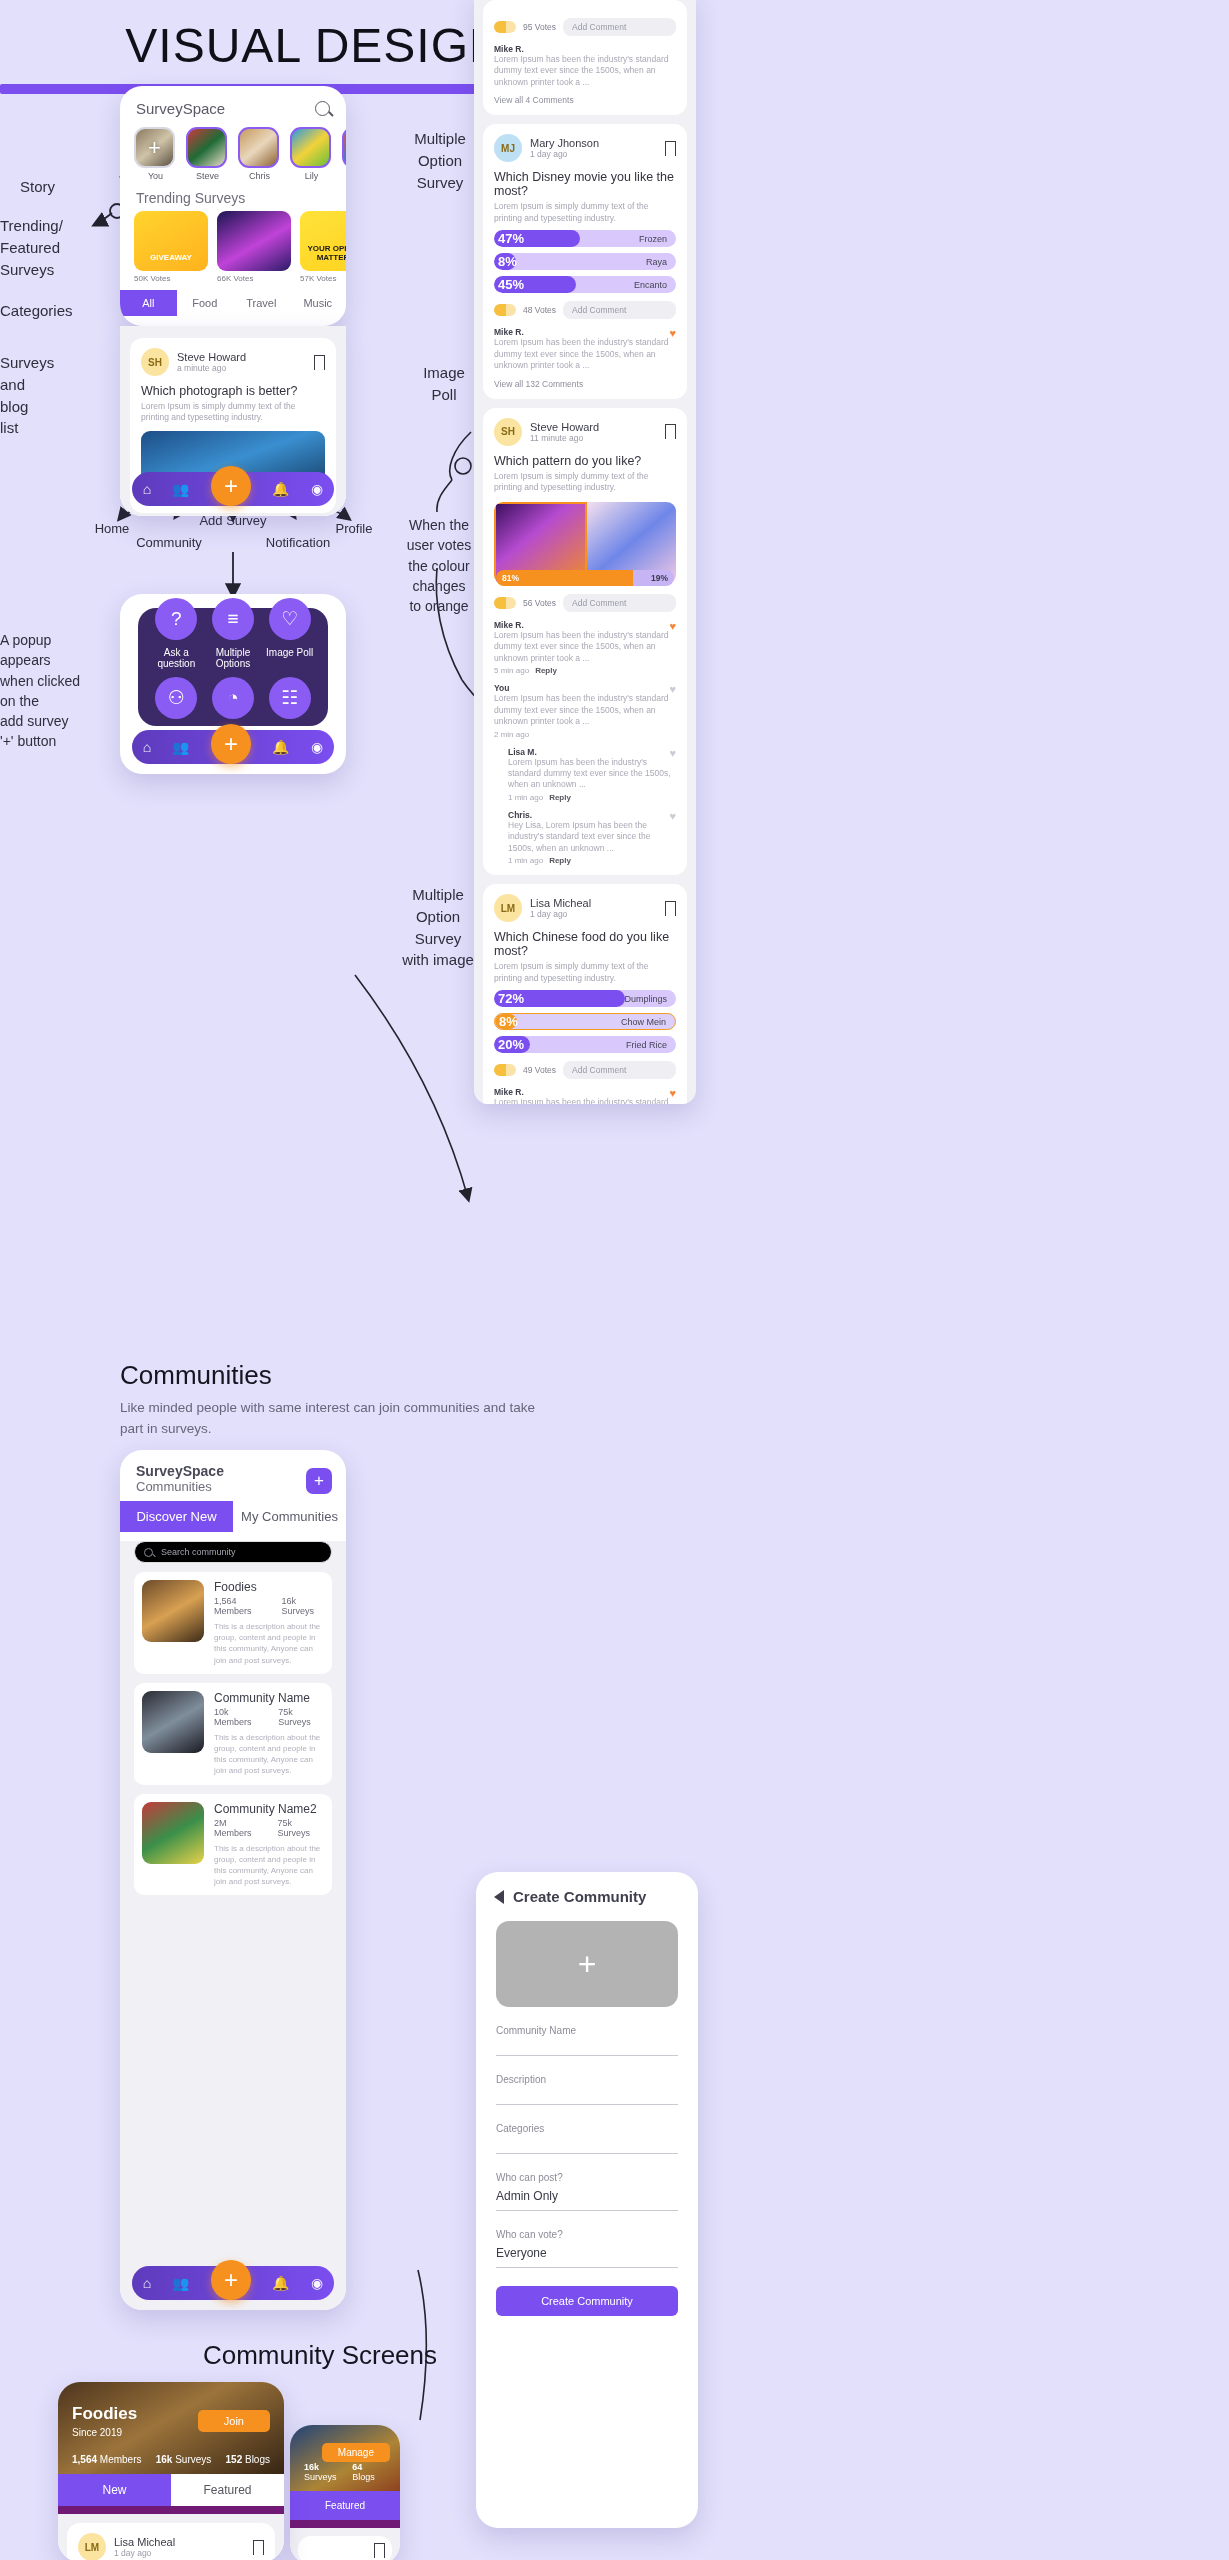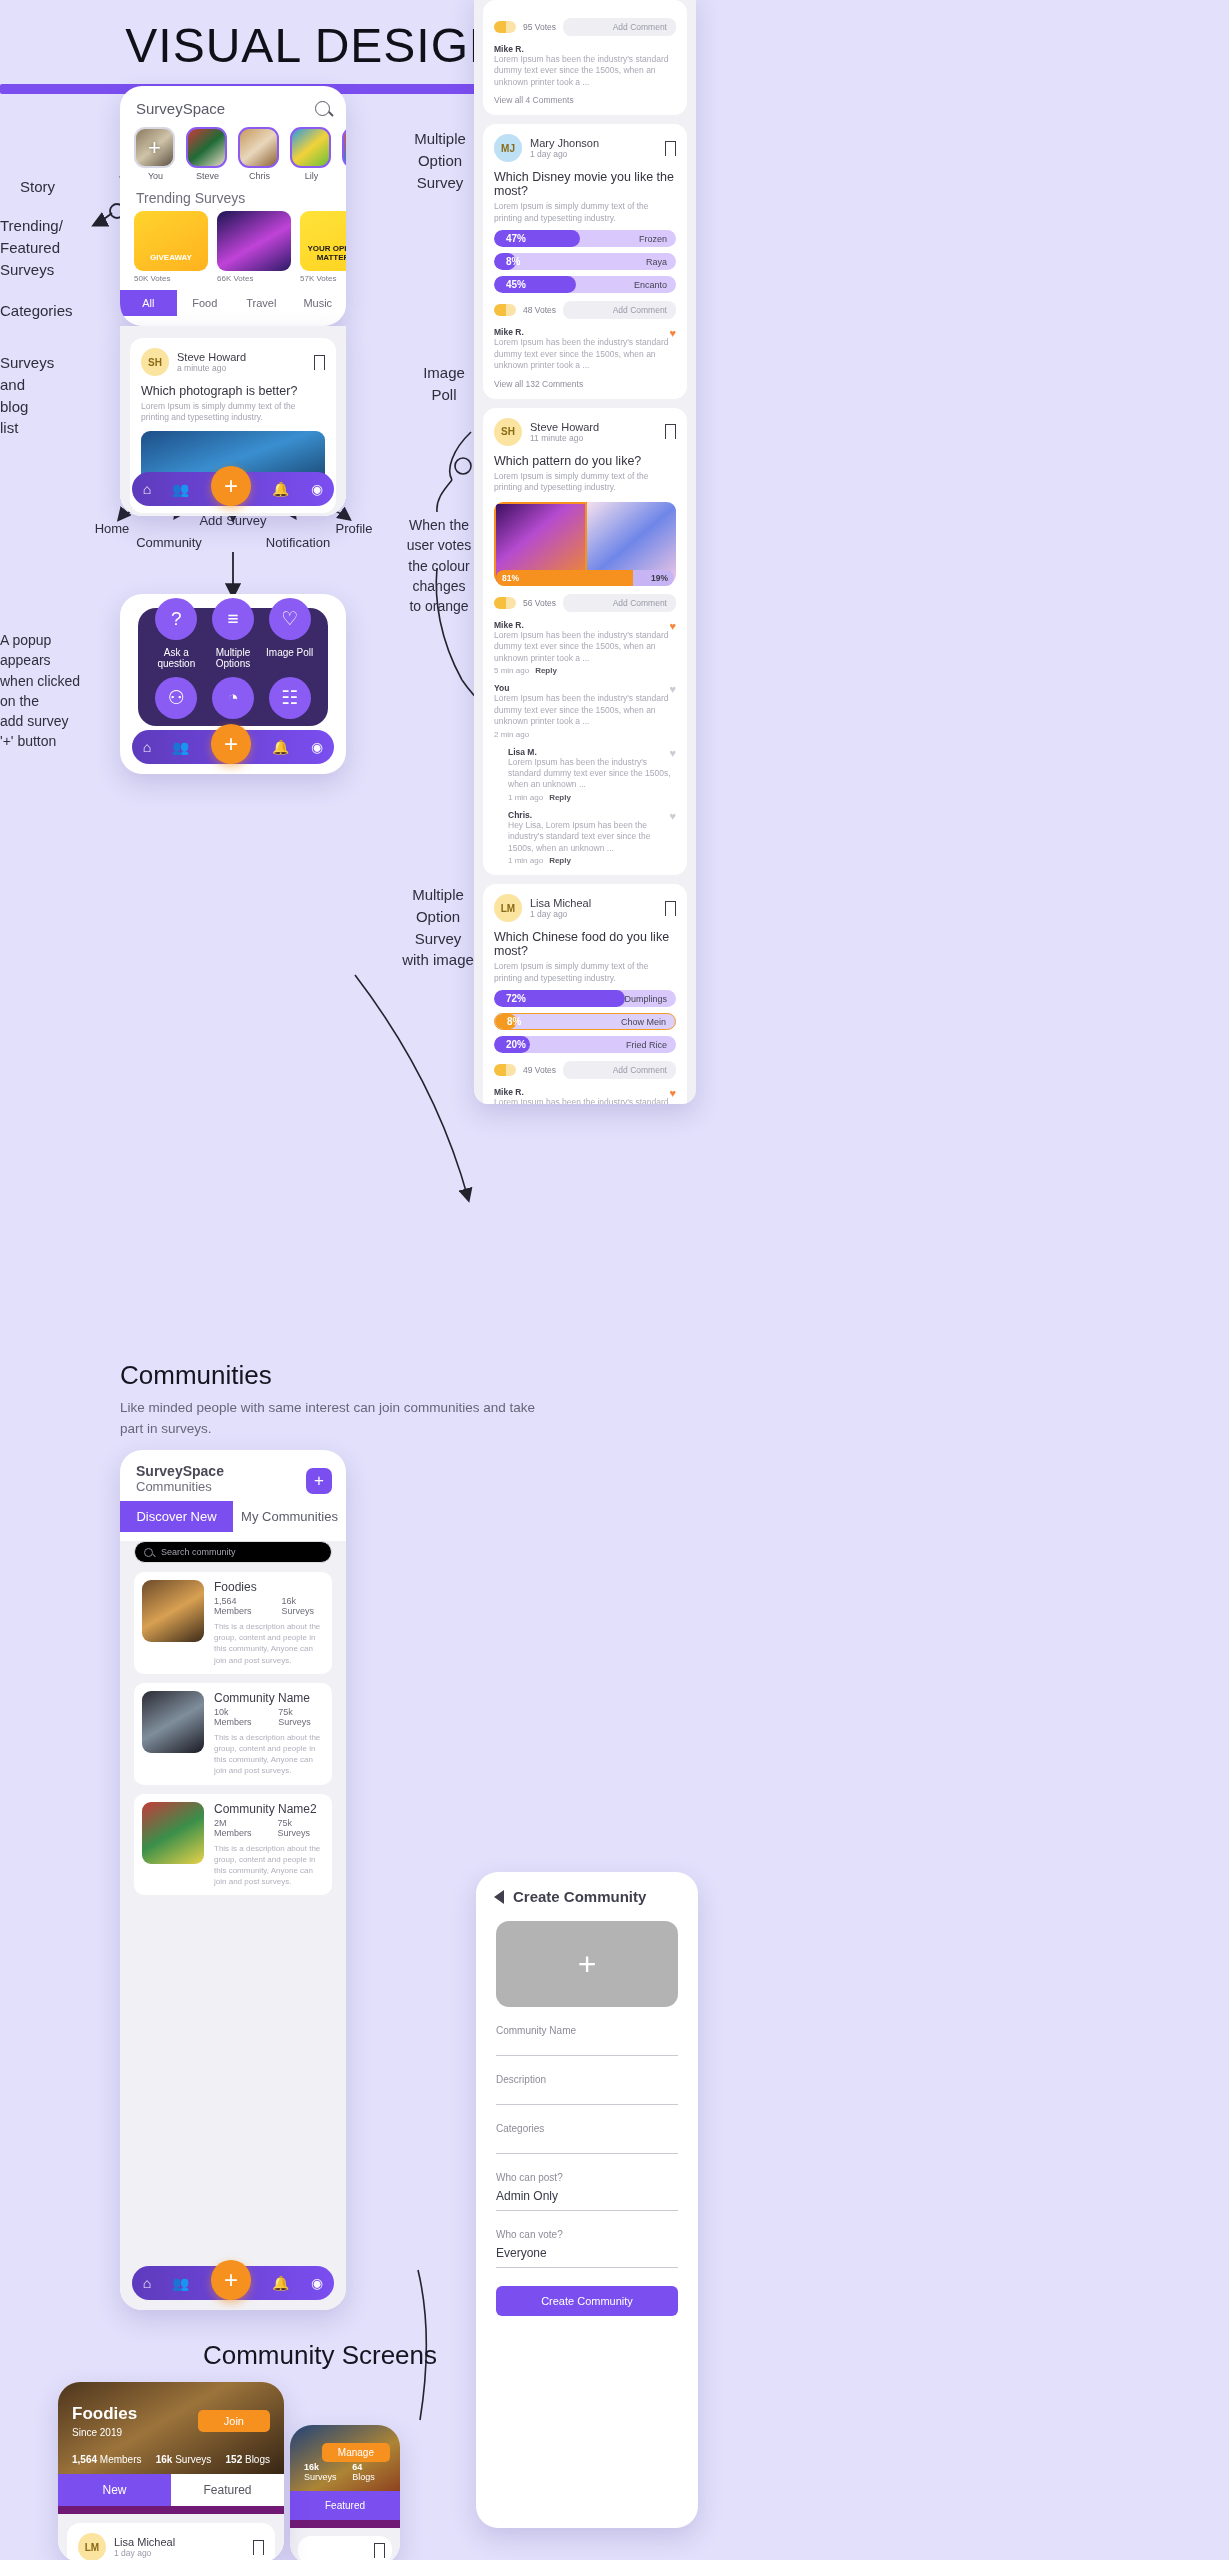--- a/index.html
+++ b/index.html
@@ -80,31 +80,31 @@
         border-bottom: none; position: relative; }
   .bk:after{ content:""; position:absolute; left:-1.4px; bottom:-6px; width:0;height:0;
         border-left:6.2px solid transparent; border-right:6.2px solid transparent;
         border-top:6px solid #fff; }
   .q { font-size: 12.5px; color: #33333f; margin-top: 8px; }
   .lorem { font-size: 8.5px; color: #a6a6b4; line-height: 1.35; margin-top: 3px; }
 
   .bar { position: relative; height: 17px; border-radius: 9px; background: #d9c8fb;
          margin-top: 6px; display:flex; align-items:center; overflow: hidden; }
   .bar .fill { position:absolute; left:0; top:0; bottom:0; background:#7b4ef0; border-radius:9px; }
-  .bar .pc { position: relative; font-size: 10px; color:#fff; margin-left: 12px; font-weight:600; }
+  .bar .pc { position: relative; font-size: 13px; color:#fff; margin-left: 4px; font-weight:600; }
   .bar .lb { position: relative; margin-left:auto; margin-right: 9px; font-size: 9px; color:#454553; }
   .bar.or { background:#dccffa; border: 1.3px solid #f59a21; }
   .bar.or .fill { background:#f59a21; }
 
   .votes { display:flex; align-items:center; gap: 7px; margin-top: 8px; }
   .vdot { width: 22px; height: 12px; border-radius: 7px;
           background: linear-gradient(90deg,#f6bf3d 55%, #fbe3a8 55%); }
   .vtxt { font-size: 8.5px; color:#80808e; }
   .addc { flex:1; background:#eeeef3; border-radius: 8px; font-size: 8.5px;
-          color:#9a9aa8; padding: 4px 9px; text-align: right; }
+          color:#9a9aa8; padding: 4px 9px; }
 
   .cm { margin-top: 8px; position: relative; }
   .cm .who { font-size: 8.5px; font-weight:700; color:#40404d; }
   .cm .tx { font-size: 8.5px; color:#a9a9b6; line-height:1.35; }
   .cm .mt { font-size: 8px; color:#a9a9b6; margin-top: 2px; }
   .cm .mt b { color:#55555f; margin-left: 6px; }
   .cm .hrt { position:absolute; right:0; top:0; font-size: 11px; color:#ccccd6; }
   .cm .hrt.on { color:#f6873a; }
   .cm.ind { margin-left: 14px; }
   .viewall { font-size: 8.5px; color:#8e8e9c; margin-top: 7px; }

